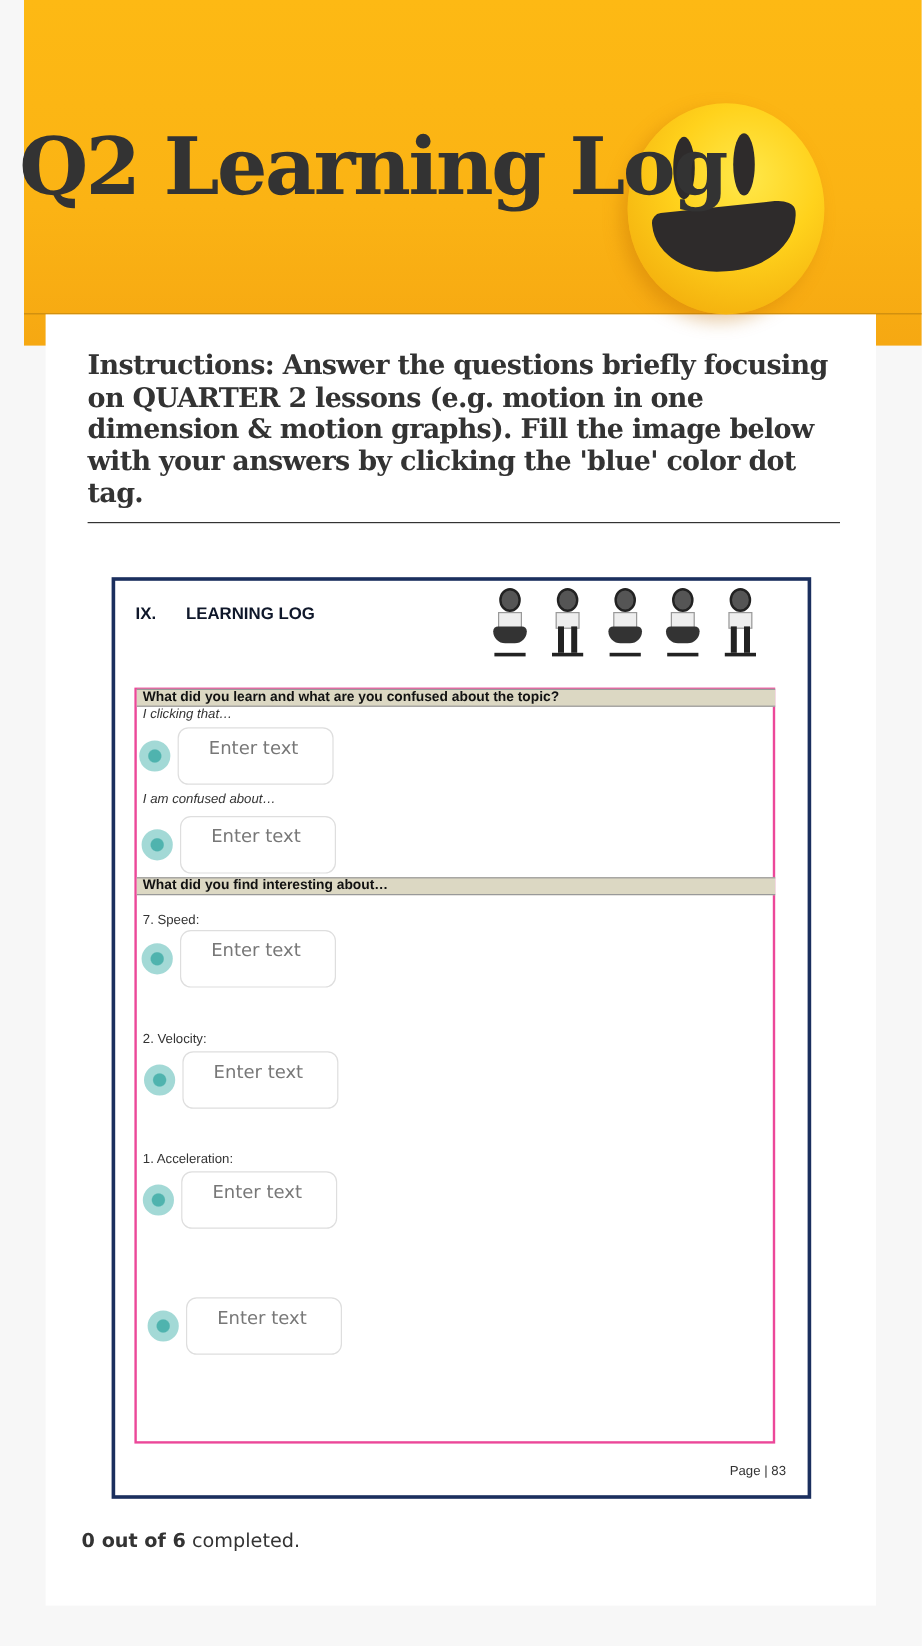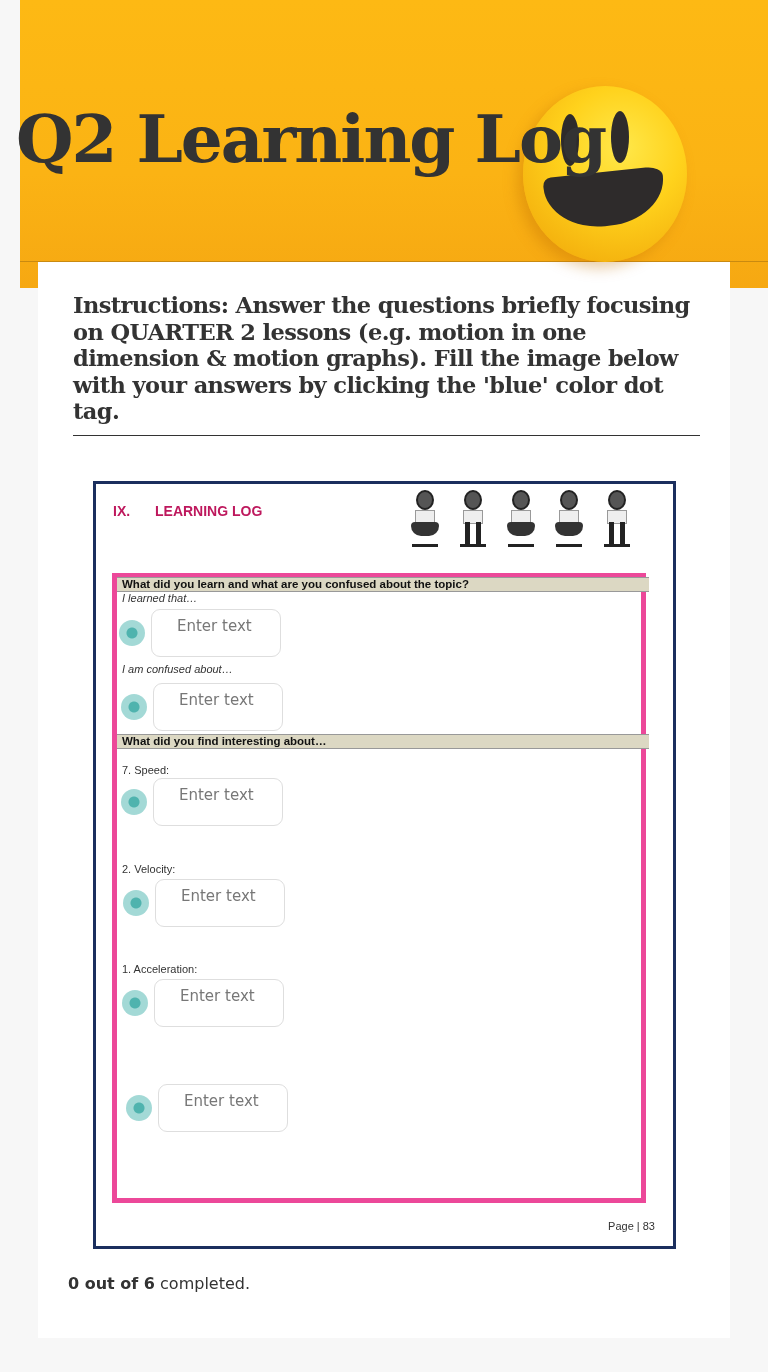--- a/index.html
+++ b/index.html
@@ -44,34 +44,34 @@
   }
   .instructions .lead { text-decoration: none; }
   .rule { position: absolute; left: 35px; top: 173px; width: 627px; height: 1px; background: #333; }
 
   .worksheet {
     position: absolute; left: 55px; top: 219px; width: 583px; height: 768px;
     border: 3px solid #1b2f5e; background: #fff;
   }
   .ws-heading {
     position: absolute; left: 17px; top: 19px;
-    font-family: "Liberation Sans", sans-serif; font-weight: bold; font-size: 14px; color: #be185d;
+    font-family: "Liberation Sans", sans-serif; font-weight: bold; font-size: 14px; color: #0f172a;
   }
   .ws-heading .num { display: inline-block; width: 42px; }
   .kids { position: absolute; left: 310px; top: 6px; display: flex; gap: 10px; }
   .kid { width: 38px; height: 58px; position: relative; }
   .kid .head { position: absolute; left: 10px; top: 0; width: 18px; height: 20px; border-radius: 50%; background: #555; border: 2px solid #222; }
   .kid .body { position: absolute; left: 9px; top: 20px; width: 20px; height: 14px; background: #eee; border: 1px solid #999; }
   .kid .skirt { position: absolute; left: 5px; top: 32px; width: 28px; height: 14px; background: #333; border-radius: 4px 4px 10px 10px; }
   .kid .pants { position: absolute; left: 11px; top: 32px; width: 16px; height: 22px; border-left: 5px solid #222; border-right: 5px solid #222; }
   .kid .feet { position: absolute; left: 6px; top: 54px; width: 26px; height: 3px; background: #222; }
 
   .table {
     position: absolute; left: 16px; top: 89px; width: 534px; height: 630px;
-    border: 5px solid #ec4899;
+    border: 2px solid #ec4899;
   }
   .sec-header {
     position: absolute; left: 0; width: 532px; height: 15px;
     background: #dcd8c3; border-top: 1px solid #999; border-bottom: 1px solid #999;
     font-family: "Liberation Sans", sans-serif; font-weight: bold; font-size: 11.5px;
     line-height: 13px; padding-left: 5px; color: #111;
   }
   .label {
     position: absolute; left: 5px;
     font-family: "Liberation Sans", sans-serif; font-size: 11px; color: #333;
@@ -150,21 +150,21 @@
       <div class="kid">
           <div class="head"></div>
           <div class="body"></div>
           <div class="pants"></div>
           <div class="feet"></div>
         </div>
     </div>
 
     <div class="table">
       <div class="sec-header" style="top:-1px;">What did you learn and what are you confused about the topic?</div>
-      <div class="label it" style="top:14px;">I learned that…</div>
+      <div class="label it" style="top:14px;">I clicking that…</div>
       <div class="hotspot" style="left:2px; top:31px;">
         <div class="dot"></div>
         <div class="field">Enter text</div>
       </div>
       <div class="label it" style="top:85px;">I am confused about…</div>
       <div class="hotspot" style="left:4px; top:105px;">
         <div class="dot"></div>
         <div class="field">Enter text</div>
       </div>
 

